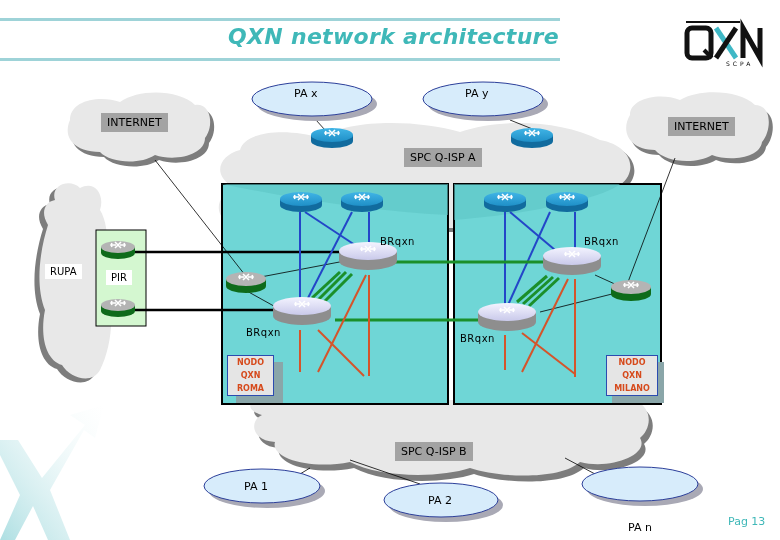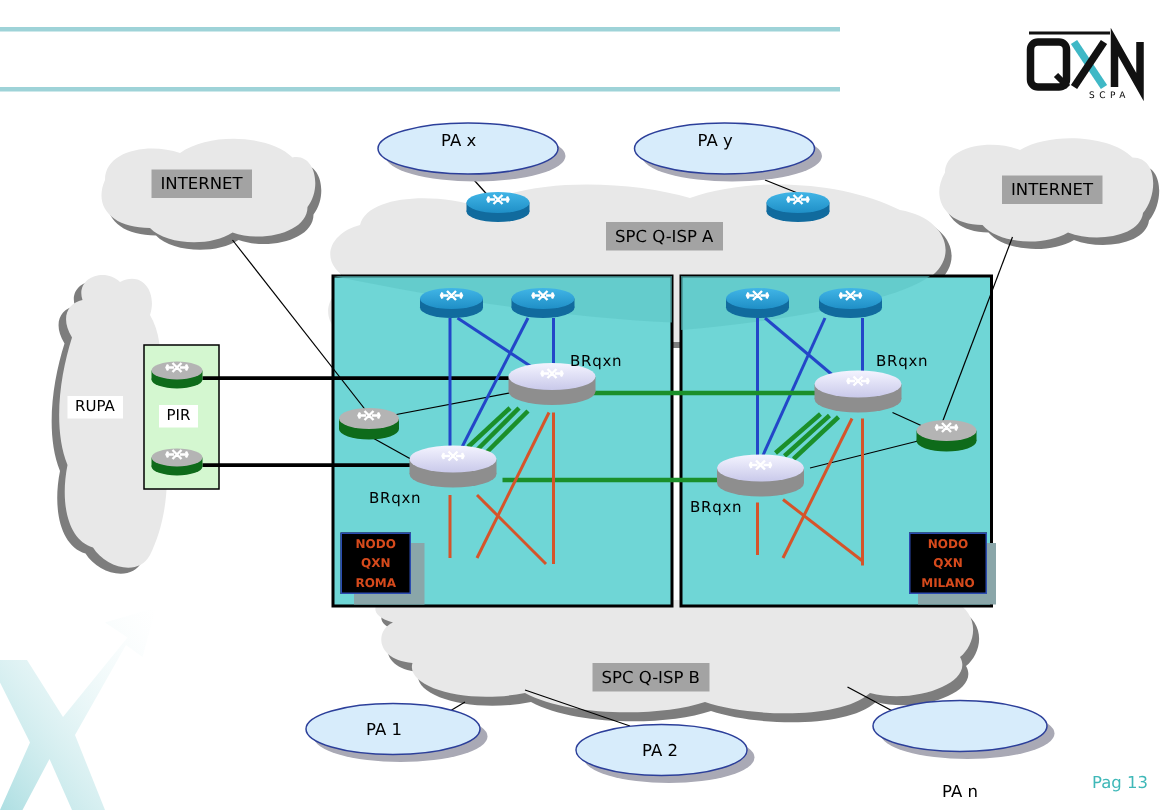--- a/index.html
+++ b/index.html
@@ -2,21 +2,21 @@
 <html><head>
 <meta charset="utf-8">
 <style>
   html, body { margin:0; padding:0; }
   body { width:780px; height:540px; position:relative; overflow:hidden; background:#ffffff; font-family:"DejaVu Sans", sans-serif; }
   #stage { position:absolute; left:0; top:0; width:780px; height:540px; }
   .lbl { position:absolute; font-family:"DejaVu Sans", sans-serif; color:#000; white-space:nowrap; }
   .title { position:absolute; left:228px; top:24px; font-family:"DejaVu Sans", sans-serif; font-style:italic; font-weight:bold; font-size:22px; color:#3fb8b8; letter-spacing:0.3px; }
   .cloud-label { position:absolute; background:#a3a3a3; font-size:11px; padding:3px 6px; }
   .box-label { position:absolute; background:#fff; font-size:10px; padding:2px 5px; }
-  .node-box { position:absolute; background:#000000; border:1.5px solid #2b4bb0; color:#d64a1c; font-size:8px; font-weight:bold; text-align:center; line-height:13px; box-shadow:9px 7px 0 #8aa6a9; }
+  .node-box { position:absolute; background:#e5e5e5; border:1.5px solid #2b4bb0; color:#d64a1c; font-size:8px; font-weight:bold; text-align:center; line-height:13px; box-shadow:9px 7px 0 #8aa6a9; }
   .br-label { position:absolute; font-size:10px; color:#000; letter-spacing:0.5px; }
   .pa-label { position:absolute; font-size:11px; font-weight:normal; color:#000; }
   .page-num { position:absolute; left:728px; top:515px; font-size:11px; color:#3fb8b8; }
 </style>
 </head>
 <body>
 
 <div id="stage">
   <svg width="780" height="540" viewBox="0 0 780 540" style="position:absolute;left:0;top:0">
     <defs>
@@ -238,20 +238,21 @@
         <use href="#arrows"></use>
     </g>
     <g transform="translate(631,287)">
       <ellipse cx="0" cy="7" rx="20" ry="7" fill="#0e6b1a"></ellipse>
         <rect x="-20" y="0" width="40" height="7" fill="#0e6b1a"></rect>
       <ellipse cx="0" cy="0" rx="20" ry="7" fill="#b4b4b4"></ellipse>
         <use href="#arrows"></use>
     </g>
   </svg>
 
+  <div class="title">QXN network architecture</div>
 
   <div class="cloud-label" style="left:101px;top:113px;">INTERNET</div>
   <div class="cloud-label" style="left:668px;top:117px;">INTERNET</div>
   <div class="cloud-label" style="left:404px;top:148px;">SPC Q-ISP A</div>
   <div class="cloud-label" style="left:395px;top:442px;">SPC Q-ISP B</div>
   <div class="box-label" style="left:45px;top:264px;">RUPA</div>
   <div class="box-label" style="left:106px;top:270px;">PIR</div>
 
   <div class="pa-label" style="left:294px;top:87px;">PA x</div>
   <div class="pa-label" style="left:465px;top:87px;">PA y</div>

